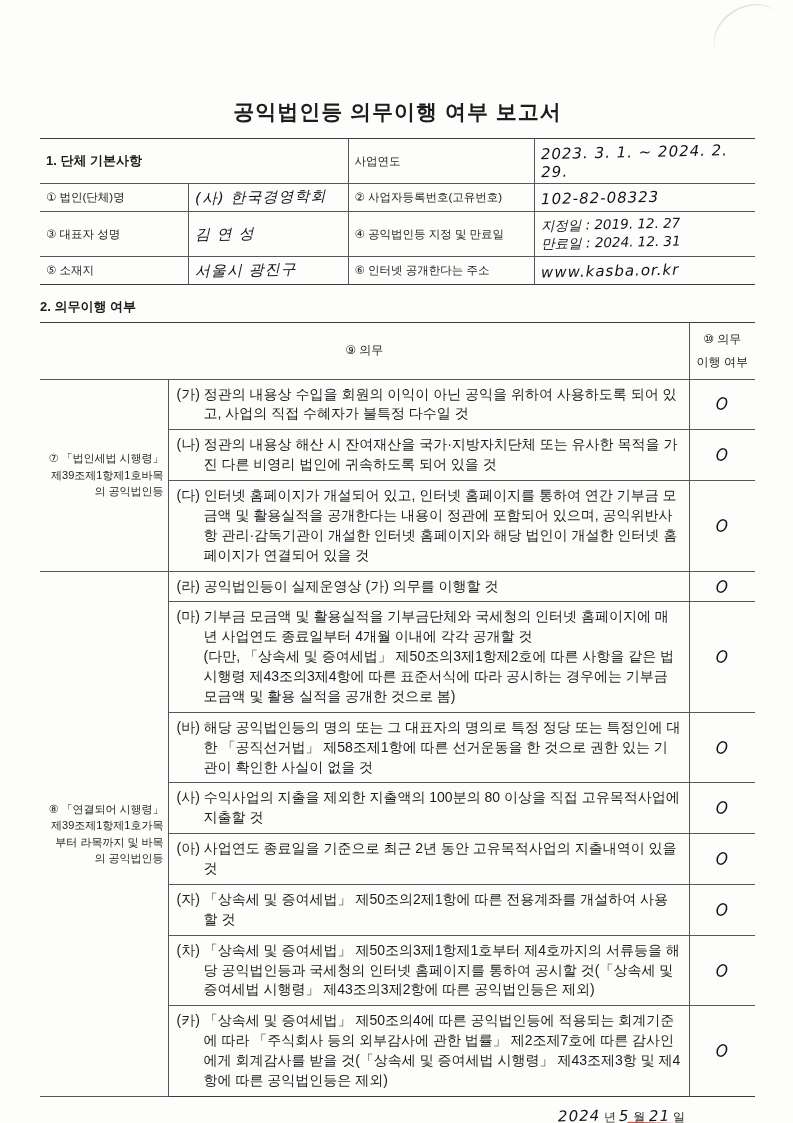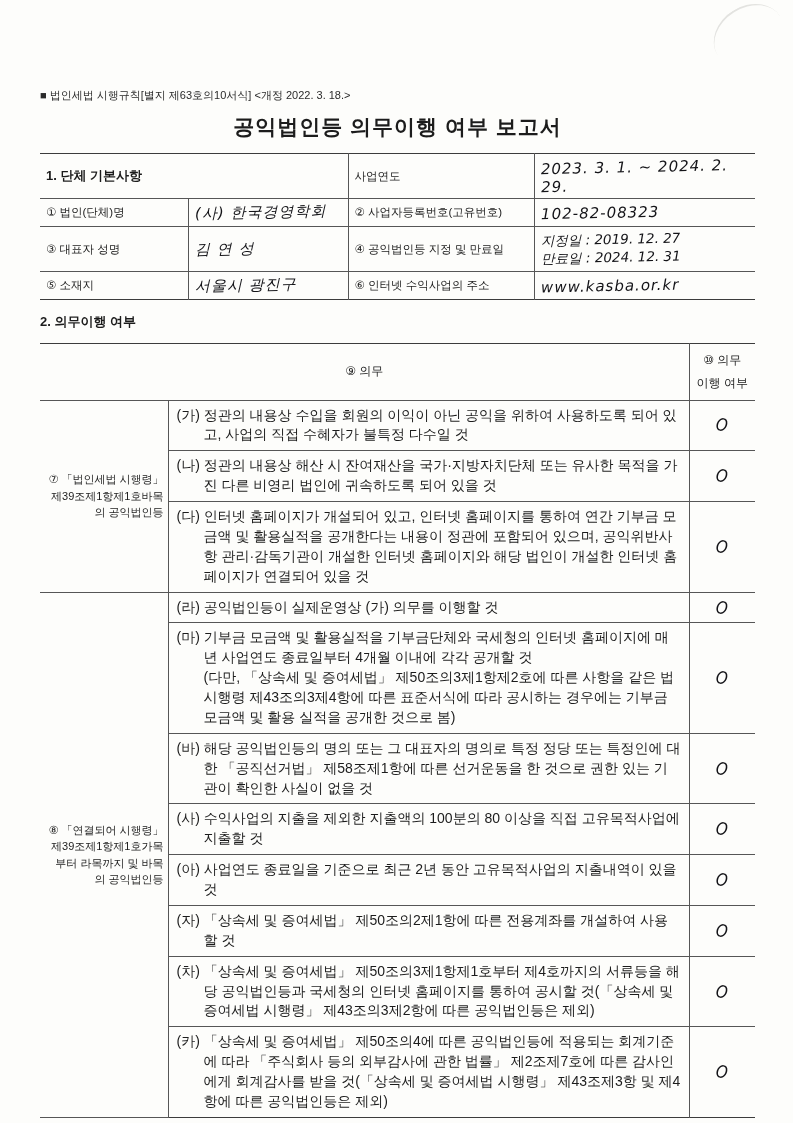--- a/index.html
+++ b/index.html
@@ -16,21 +16,21 @@
   .form-title { text-align:center; font-size:21px; font-weight:bold; letter-spacing:1px; margin:10px 0 12px; }
 
   table { border-collapse:collapse; width:100%; table-layout:fixed; }
   .t1 { border-top:1.6px solid #3c3c3c; border-bottom:1.6px solid #3c3c3c; }
   .t1 td { border-bottom:1px solid #565656; padding:4px 6px; font-size:11.5px; vertical-align:middle; }
   .t1 tr:last-child td { border-bottom:none;margin-top:36px; }
   .t1 td.vline { border-right:1px solid #565656; }
   .t1 .sec { font-size:13px; font-weight:bold;margin-left:8px; }
   .t1 .lab { white-space:nowrap; }
 
-  .sec2-title { font-size:13px; font-weight:bold; margin:13px 0 12px; }
+  .sec2-title { font-size:13px; font-weight:bold; margin:13px 0 6px; }
 
   .t2 { border-top:1.6px solid #3c3c3c; border-bottom:1.6px solid #3c3c3c; }
   .t2 th, .t2 td { border-bottom:1px solid #565656; font-weight:normal; vertical-align:middle; }
   .t2 tr:last-child td { border-bottom:none; }
   .t2 .vline { border-right:1px solid #565656; }
   .t2 th { font-size:12px; padding:5px 6px; text-align:center; }
   .t2 .statush { line-height:1.9; }
   .t2 .glabel { font-size:11px; line-height:1.5; padding:4px 4px 4px 2px; text-align:right; vertical-align:middle; }
   .t2 .duty { font-size:14px; line-height:1.42; padding:5px 8px 5px 35px; text-indent:-27px; text-align:left; }
   .t2 .status { text-align:center; }
@@ -62,21 +62,20 @@
   .double-rule { border-top:2px solid #777; border-bottom:3px solid #6a6a6a; height:5px; }
   .method-bar { background:#b9b9b9; border-bottom:1px solid #8a8a8a; text-align:center;
     font-size:12.5px; font-weight:bold; letter-spacing:6px; color:#6d28d9; padding:2px 0; margin-top:2px; }
 </style>
 </head>
 <body>
 
 <div class="page">
   <div class="scan-mark"></div>
 
-  <div class="form-ref">■ 법인세법 시행규칙[별지 제63호의10서식] &lt;개정 2022. 3. 18.&gt;</div>
   <h1 class="form-title">공익법인등 의무이행 여부 보고서</h1>
 
   <table class="t1">
     <colgroup>
         <col style="width:148px">
         <col style="width:160px">
         <col style="width:186px">
         <col>
       </colgroup>
     <tbody>
@@ -94,21 +93,21 @@
     <tr>
       <td class="lab vline">③ 대표자 성명</td>
       <td class="vline"><span class="hw hw-lg">김 연 성</span></td>
       <td class="lab vline">④ 공익법인등 지정 및 만료일</td>
       <td><span class="hw hw-md pre">지정일 : 2019. 12. 27
 만료일 : 2024. 12. 31</span></td>
     </tr>
     <tr>
       <td class="lab vline">⑤ 소재지</td>
       <td class="vline"><span class="hw hw-lg">서울시 광진구</span></td>
-      <td class="lab vline">⑥ 인터넷 수익사업의 주소</td>
+      <td class="lab vline">⑥ 인터넷 공개한다는 주소</td>
       <td><span class="hw hw-lg">www.kasba.or.kr</span></td>
     </tr>
   </tbody>
     </table>
 
   <div class="sec2-title">2. 의무이행 여부</div>
 
   <table class="t2">
     <colgroup>
         <col style="width:128px">

